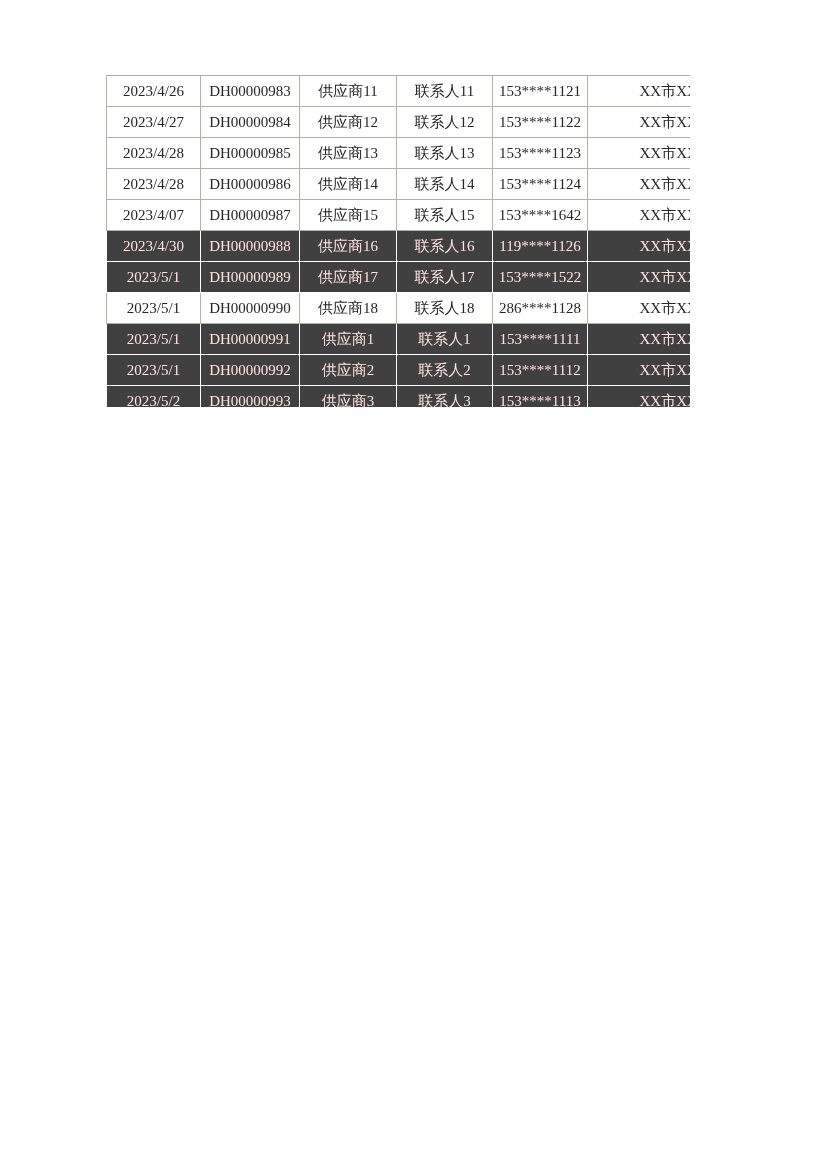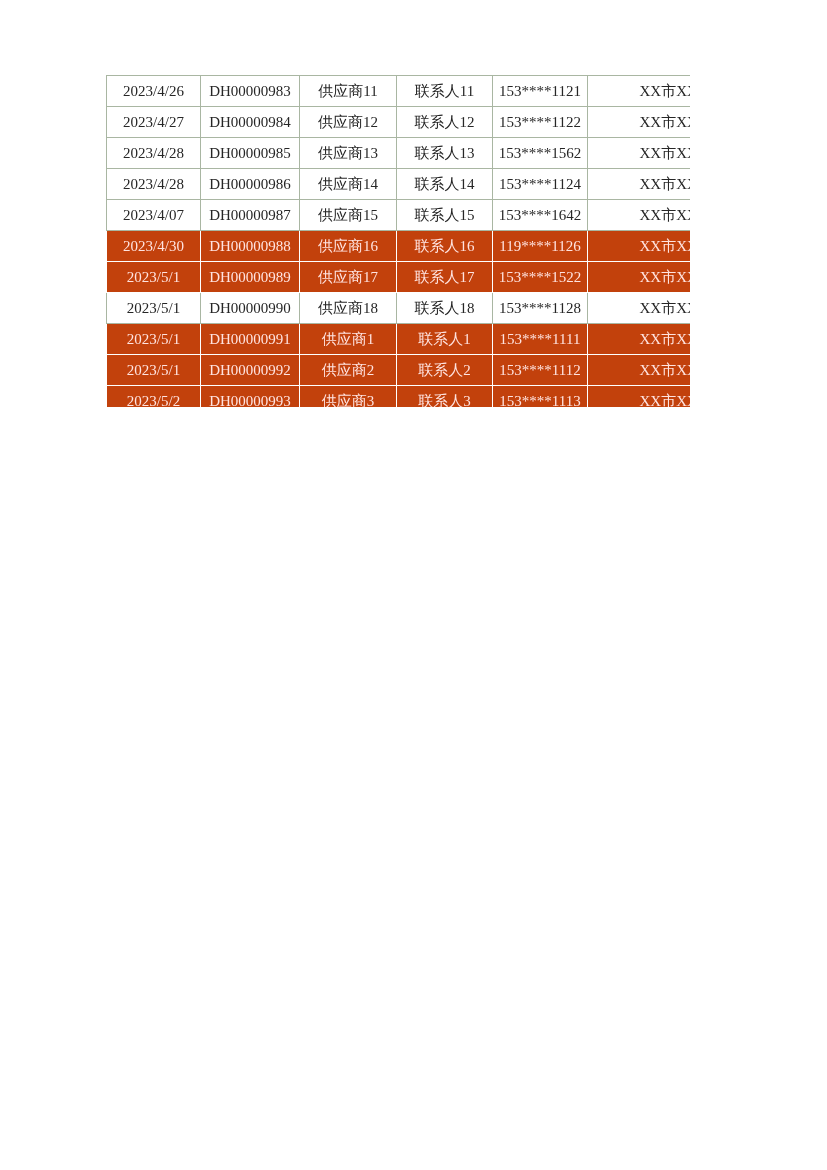--- a/index.html
+++ b/index.html
@@ -52,21 +52,21 @@
   col.c5 { width: 219px; }
 
   td.addr {
     text-align: left;
     padding-left: 1px;
     padding-right: 0;
   }
 
   
   tr.flagged td {
-    background: #c2410c;
+    background: #404040;
     color: #ffe3e0;
     border-color: #ffffff;
   }
   tr.flagged + tr.flagged td { border-top-color: #ffffff; }
 
   
   tr.flagged td { border-left-color: #ffffff; border-right-color: #ffffff; }
 </style>
 </head>
 <body>
@@ -96,21 +96,21 @@
           <td>供应商12</td>
           <td>联系人12</td>
           <td>153****1122</td>
           <td class="addr">XX市XX街道X-X</td>
         </tr>
         <tr>
           <td>2023/4/28</td>
           <td>DH00000985</td>
           <td>供应商13</td>
           <td>联系人13</td>
-          <td>153****1562</td>
+          <td>153****1123</td>
           <td class="addr">XX市XX街道X-X</td>
         </tr>
         <tr>
           <td>2023/4/28</td>
           <td>DH00000986</td>
           <td>供应商14</td>
           <td>联系人14</td>
           <td>153****1124</td>
           <td class="addr">XX市XX街道X-X</td>
         </tr>
@@ -136,21 +136,21 @@
           <td>供应商17</td>
           <td>联系人17</td>
           <td>153****1522</td>
           <td class="addr">XX市XX街道X-X</td>
         </tr>
         <tr>
           <td>2023/5/1</td>
           <td>DH00000990</td>
           <td>供应商18</td>
           <td>联系人18</td>
-          <td>153****1128</td>
+          <td>286****1128</td>
           <td class="addr">XX市XX街道X-X</td>
         </tr>
         <tr class="flagged">
           <td>2023/5/1</td>
           <td>DH00000991</td>
           <td>供应商1</td>
           <td>联系人1</td>
           <td>153****1111</td>
           <td class="addr">XX市XX街道X-X</td>
         </tr>

